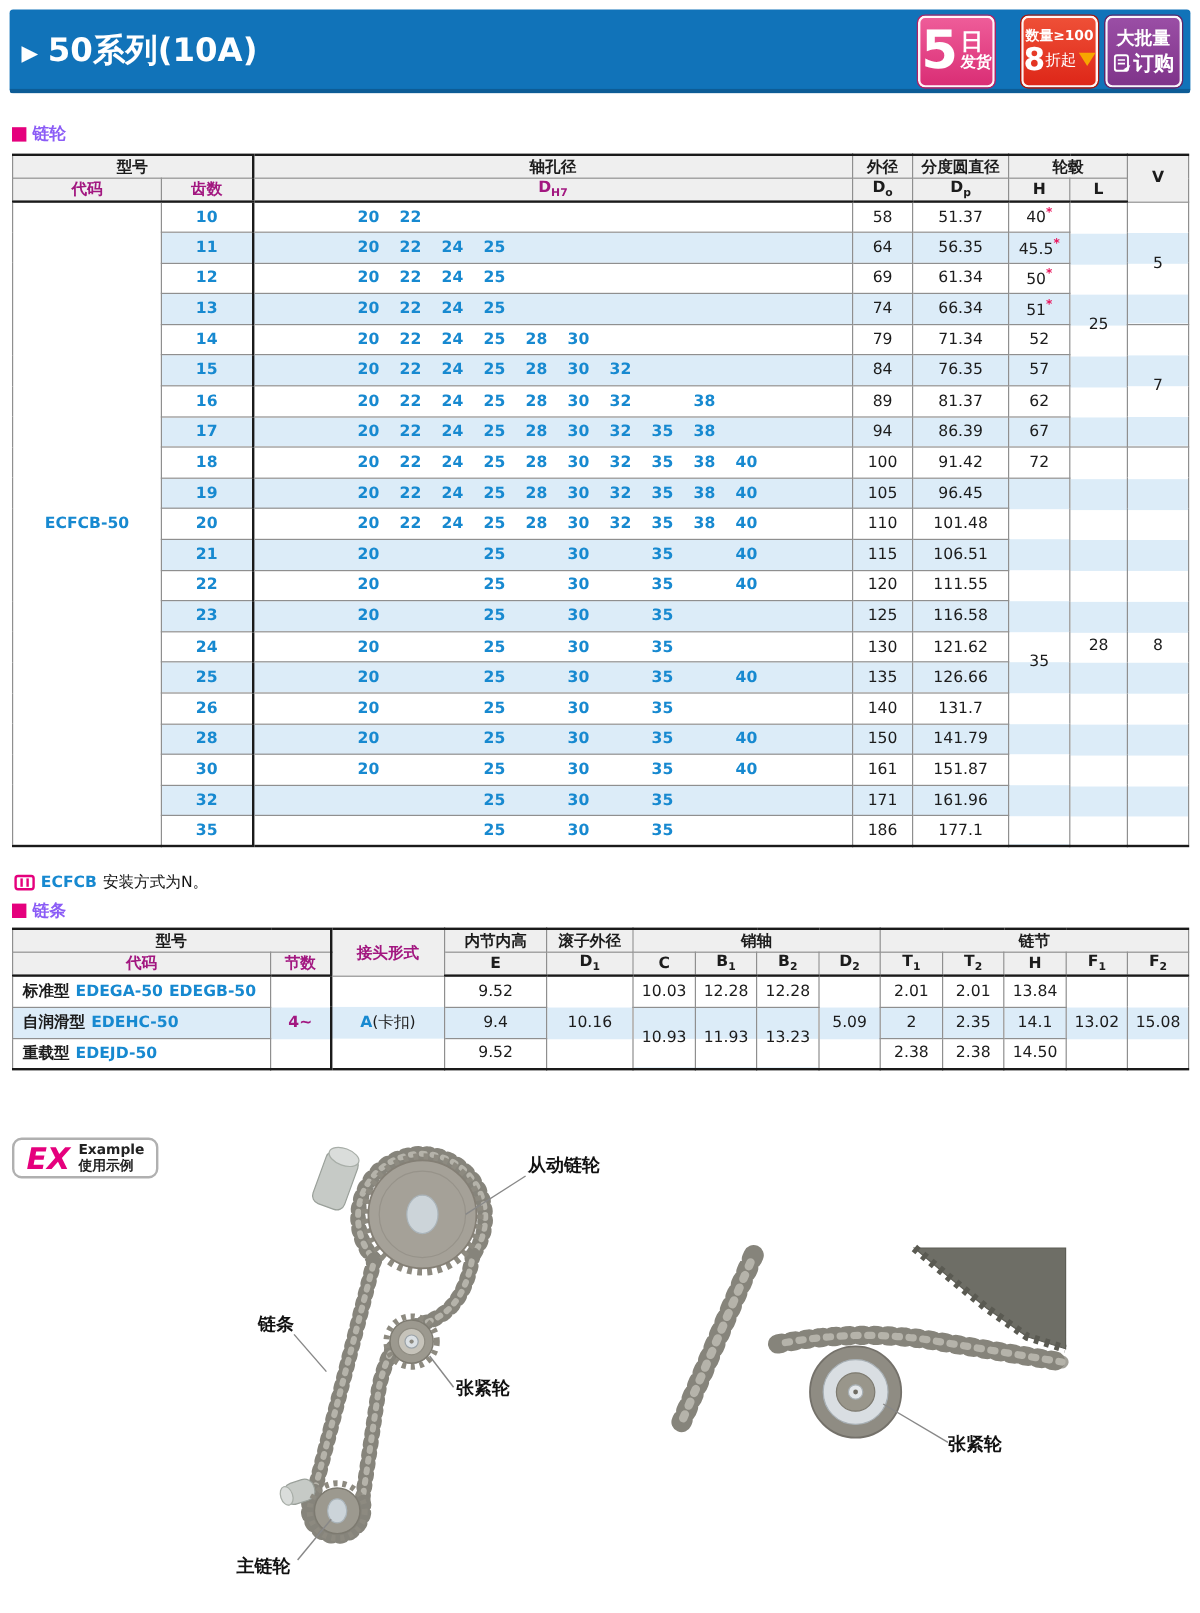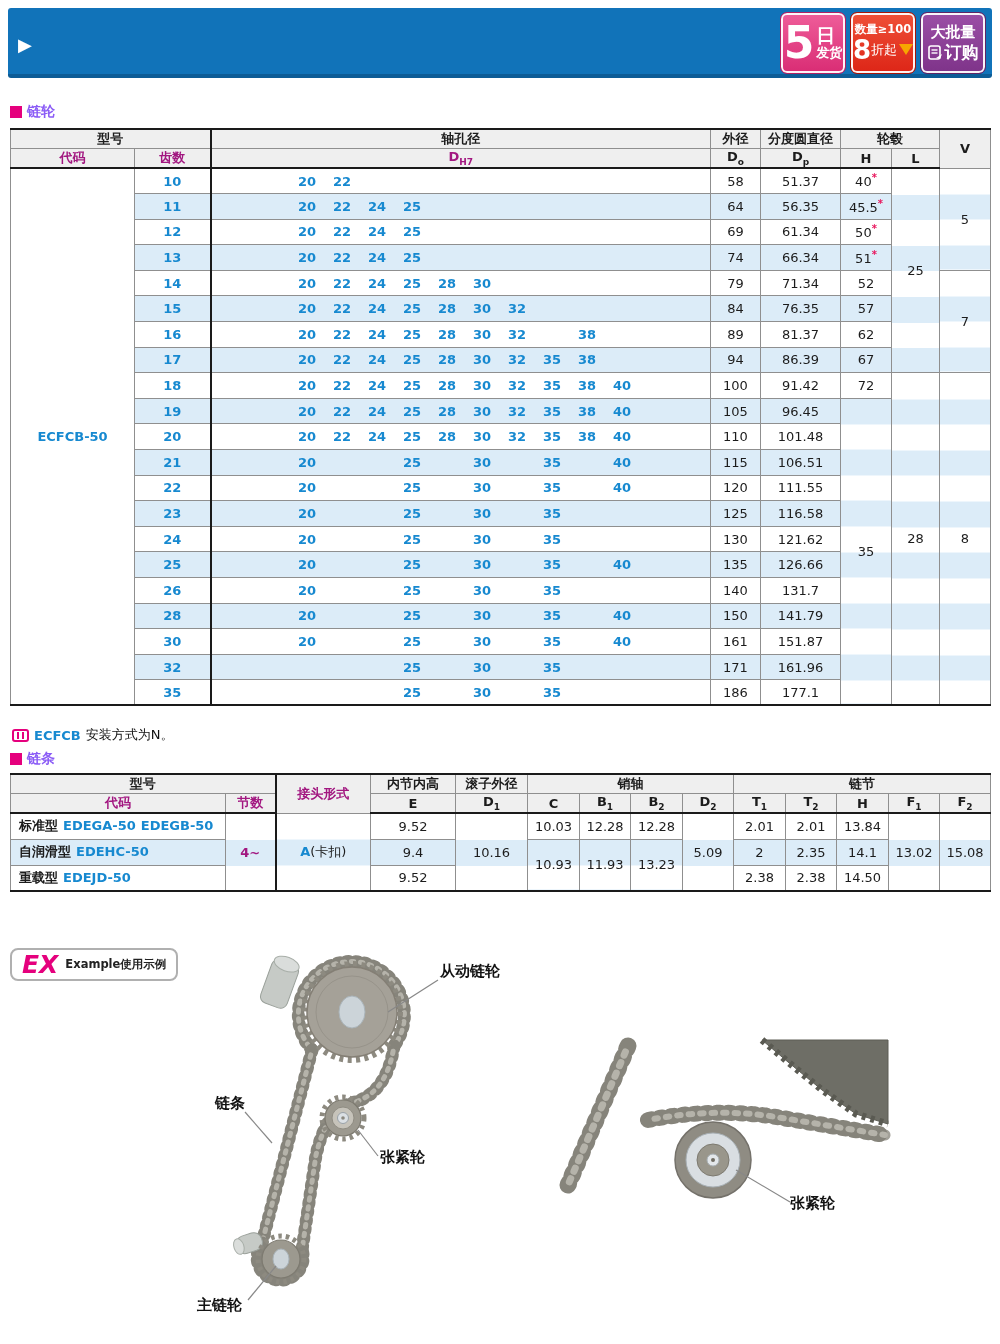--- a/index.html
+++ b/index.html
@@ -15,21 +15,21 @@
   .titlebar .tsub { color:#fff; font-weight:bold; font-size:27px; margin-top:2px; }
   .badges { position:absolute; right:6px; top:4px; display:flex; gap:4px; }
   .badge { width:66px; height:62px; border-radius:7px; color:#fff; position:relative;
     box-shadow: inset 0 0 0 2px rgba(255,255,255,.95); display:flex; flex-direction:column;
     align-items:center; justify-content:center; text-align:center; }
   .badge1 { background:linear-gradient(180deg,#ef5e9a,#d92c74); border:1px solid #b02063; flex-direction:row; }
   .badge1 .b5 { font-size:44px; font-weight:bold; line-height:1; margin-right:2px; }
   .badge1 .bcol { display:flex; flex-direction:column; align-items:flex-start; }
   .badge1 .bday { font-size:19px; font-weight:bold; line-height:1.1; }
   .badge1 .bship { font-size:13px; font-weight:bold; line-height:1.1; }
-  .badge2 { background:linear-gradient(180deg,#ef5138,#dd2517); border:1px solid #a81408; }
+  .badge2 { background:linear-gradient(180deg,#ef5138,#dd2517); border:1px solid #a81408;margin-left:16px; }
   .badge2 .bqty { font-size:11.5px; font-weight:bold; line-height:1.2; }
   .badge2 .brow { display:flex; align-items:center; justify-content:center; }
   .badge2 .b8 { font-size:26px; font-weight:bold; line-height:1; }
   .badge2 .bdisc { font-size:13px; font-weight:normal; }
   .badge2 .arrow-down { width:0; height:0; border-left:7px solid transparent; border-right:7px solid transparent;
     border-top:11px solid #f7a600; margin-left:2px; }
   .badge3 { background:linear-gradient(180deg,#9b4fa6,#7e3389); border:1px solid #5e2566; }
   .badge3 .bl1 { font-size:15px; font-weight:bold; line-height:1.2; }
   .badge3 .brow { display:flex; align-items:center; gap:2px; }
   .badge3 .bl2 { font-size:17px; font-weight:bold; }
@@ -70,32 +70,33 @@
   #t2 td.mergeB2 { background:repeating-linear-gradient(180deg,#dcecf8 0 26px,#fff 26px 52px) !important; }
   #t2 .codecell2 { text-align:left; padding-left:8px;margin-top:13px; }
   #t2 .codecell2 .mtype { font-weight:bold; }
   #t2 .codecell2 .mcode { color:#1789d0; font-weight:bold; margin-left:5px; }
 
   
   .example { position:absolute; left:0; top:940px; width:1000px; height:404px; }
   .exbadge { position:absolute; left:10px; top:8px; display:inline-flex; align-items:center; gap:7px;
     border:2px solid #b0b0b0; border-radius:8px; background:#fff; padding:2px 10px; }
   .exbadge .ex { color:#e5007d; font-size:25px; font-weight:bold; font-style:italic; line-height:1; }
-  .exbadge .excol { display:flex; flex-direction:row; }
+  .exbadge .excol { display:flex; flex-direction:column; }
   .exbadge .excol span { font-size:11.5px; font-weight:bold; color:#222; line-height:1.15; }
   .illus { position:absolute; left:10px; top:0; }
   .plabel { position:absolute; font-size:15px; font-weight:bold; color:#111; white-space:nowrap; }
 </style>
 </head>
 <body>
 
 <div class="page">
 
   <div class="titlebar">
     <span class="tarrow">▶</span>
+    <span class="tsub">50系列(10A)</span>
     <div class="badges">
       <div class="badge badge1">
         <span class="b5">5</span>
         <span class="bcol">
           <span class="bday">日</span>
           <span class="bship">发货</span>
         </span>
       </div>
       <div class="badge badge2">
         <span class="bqty">数量≥100</span>

